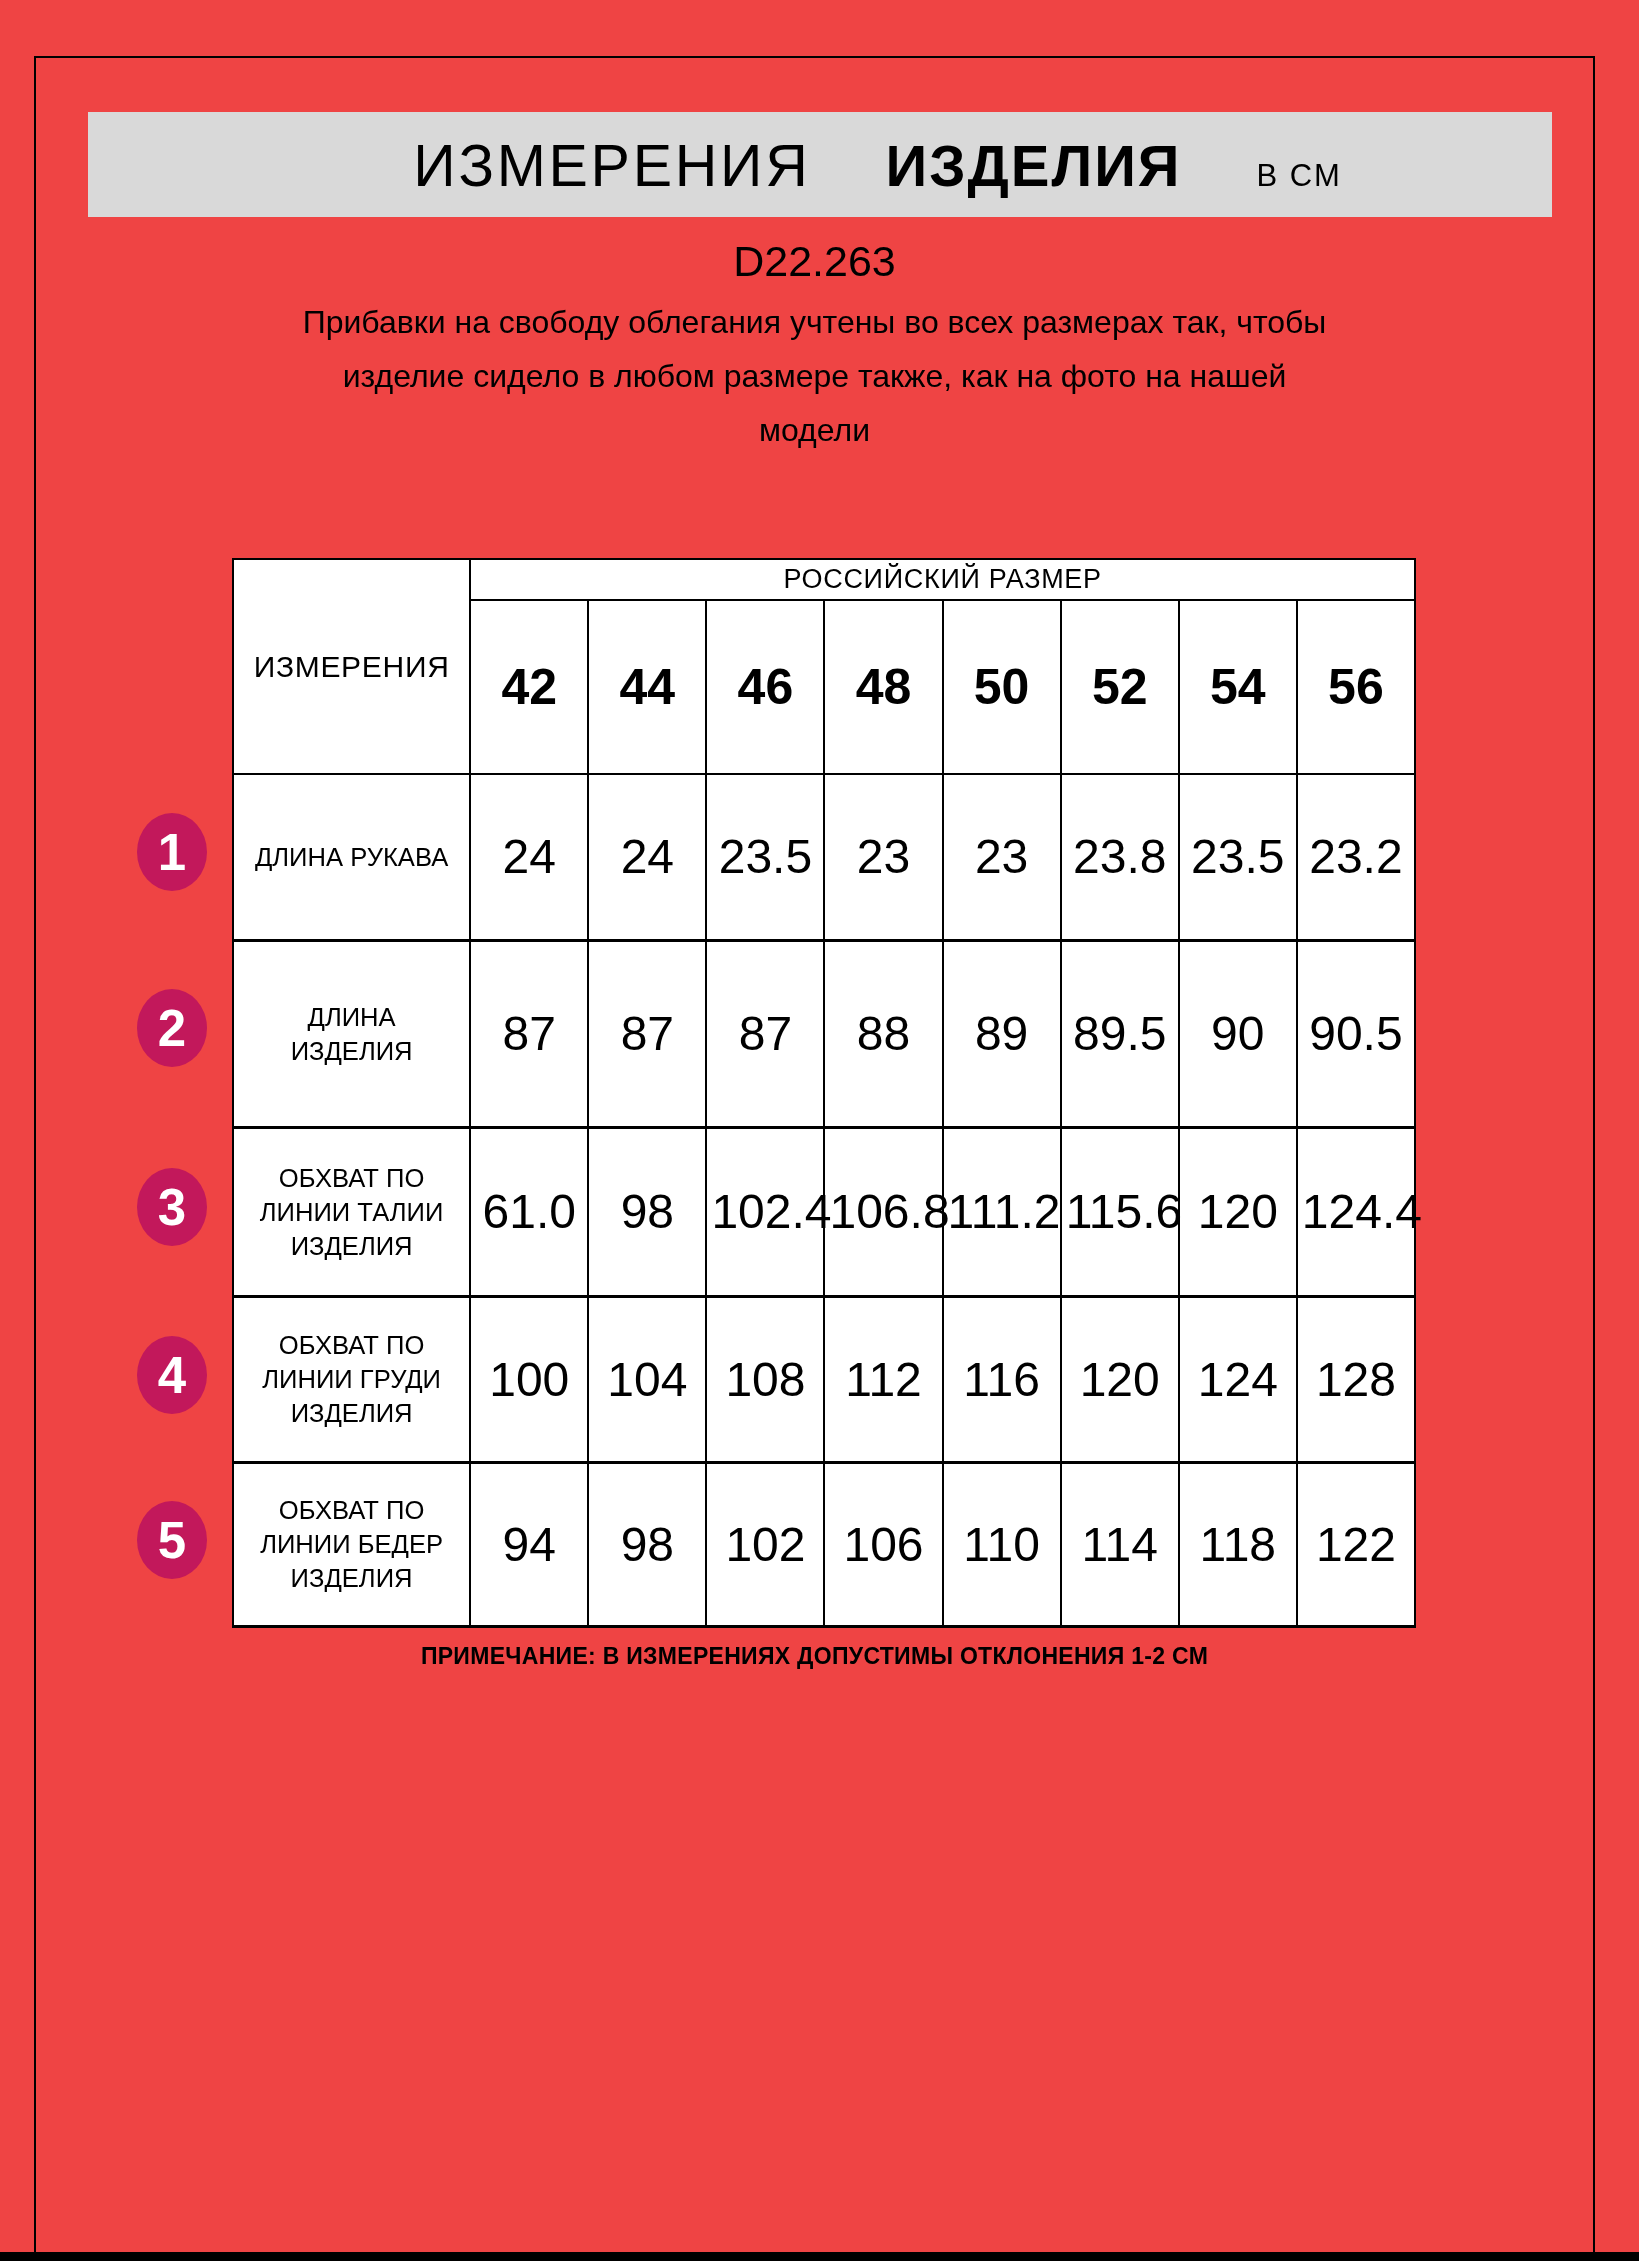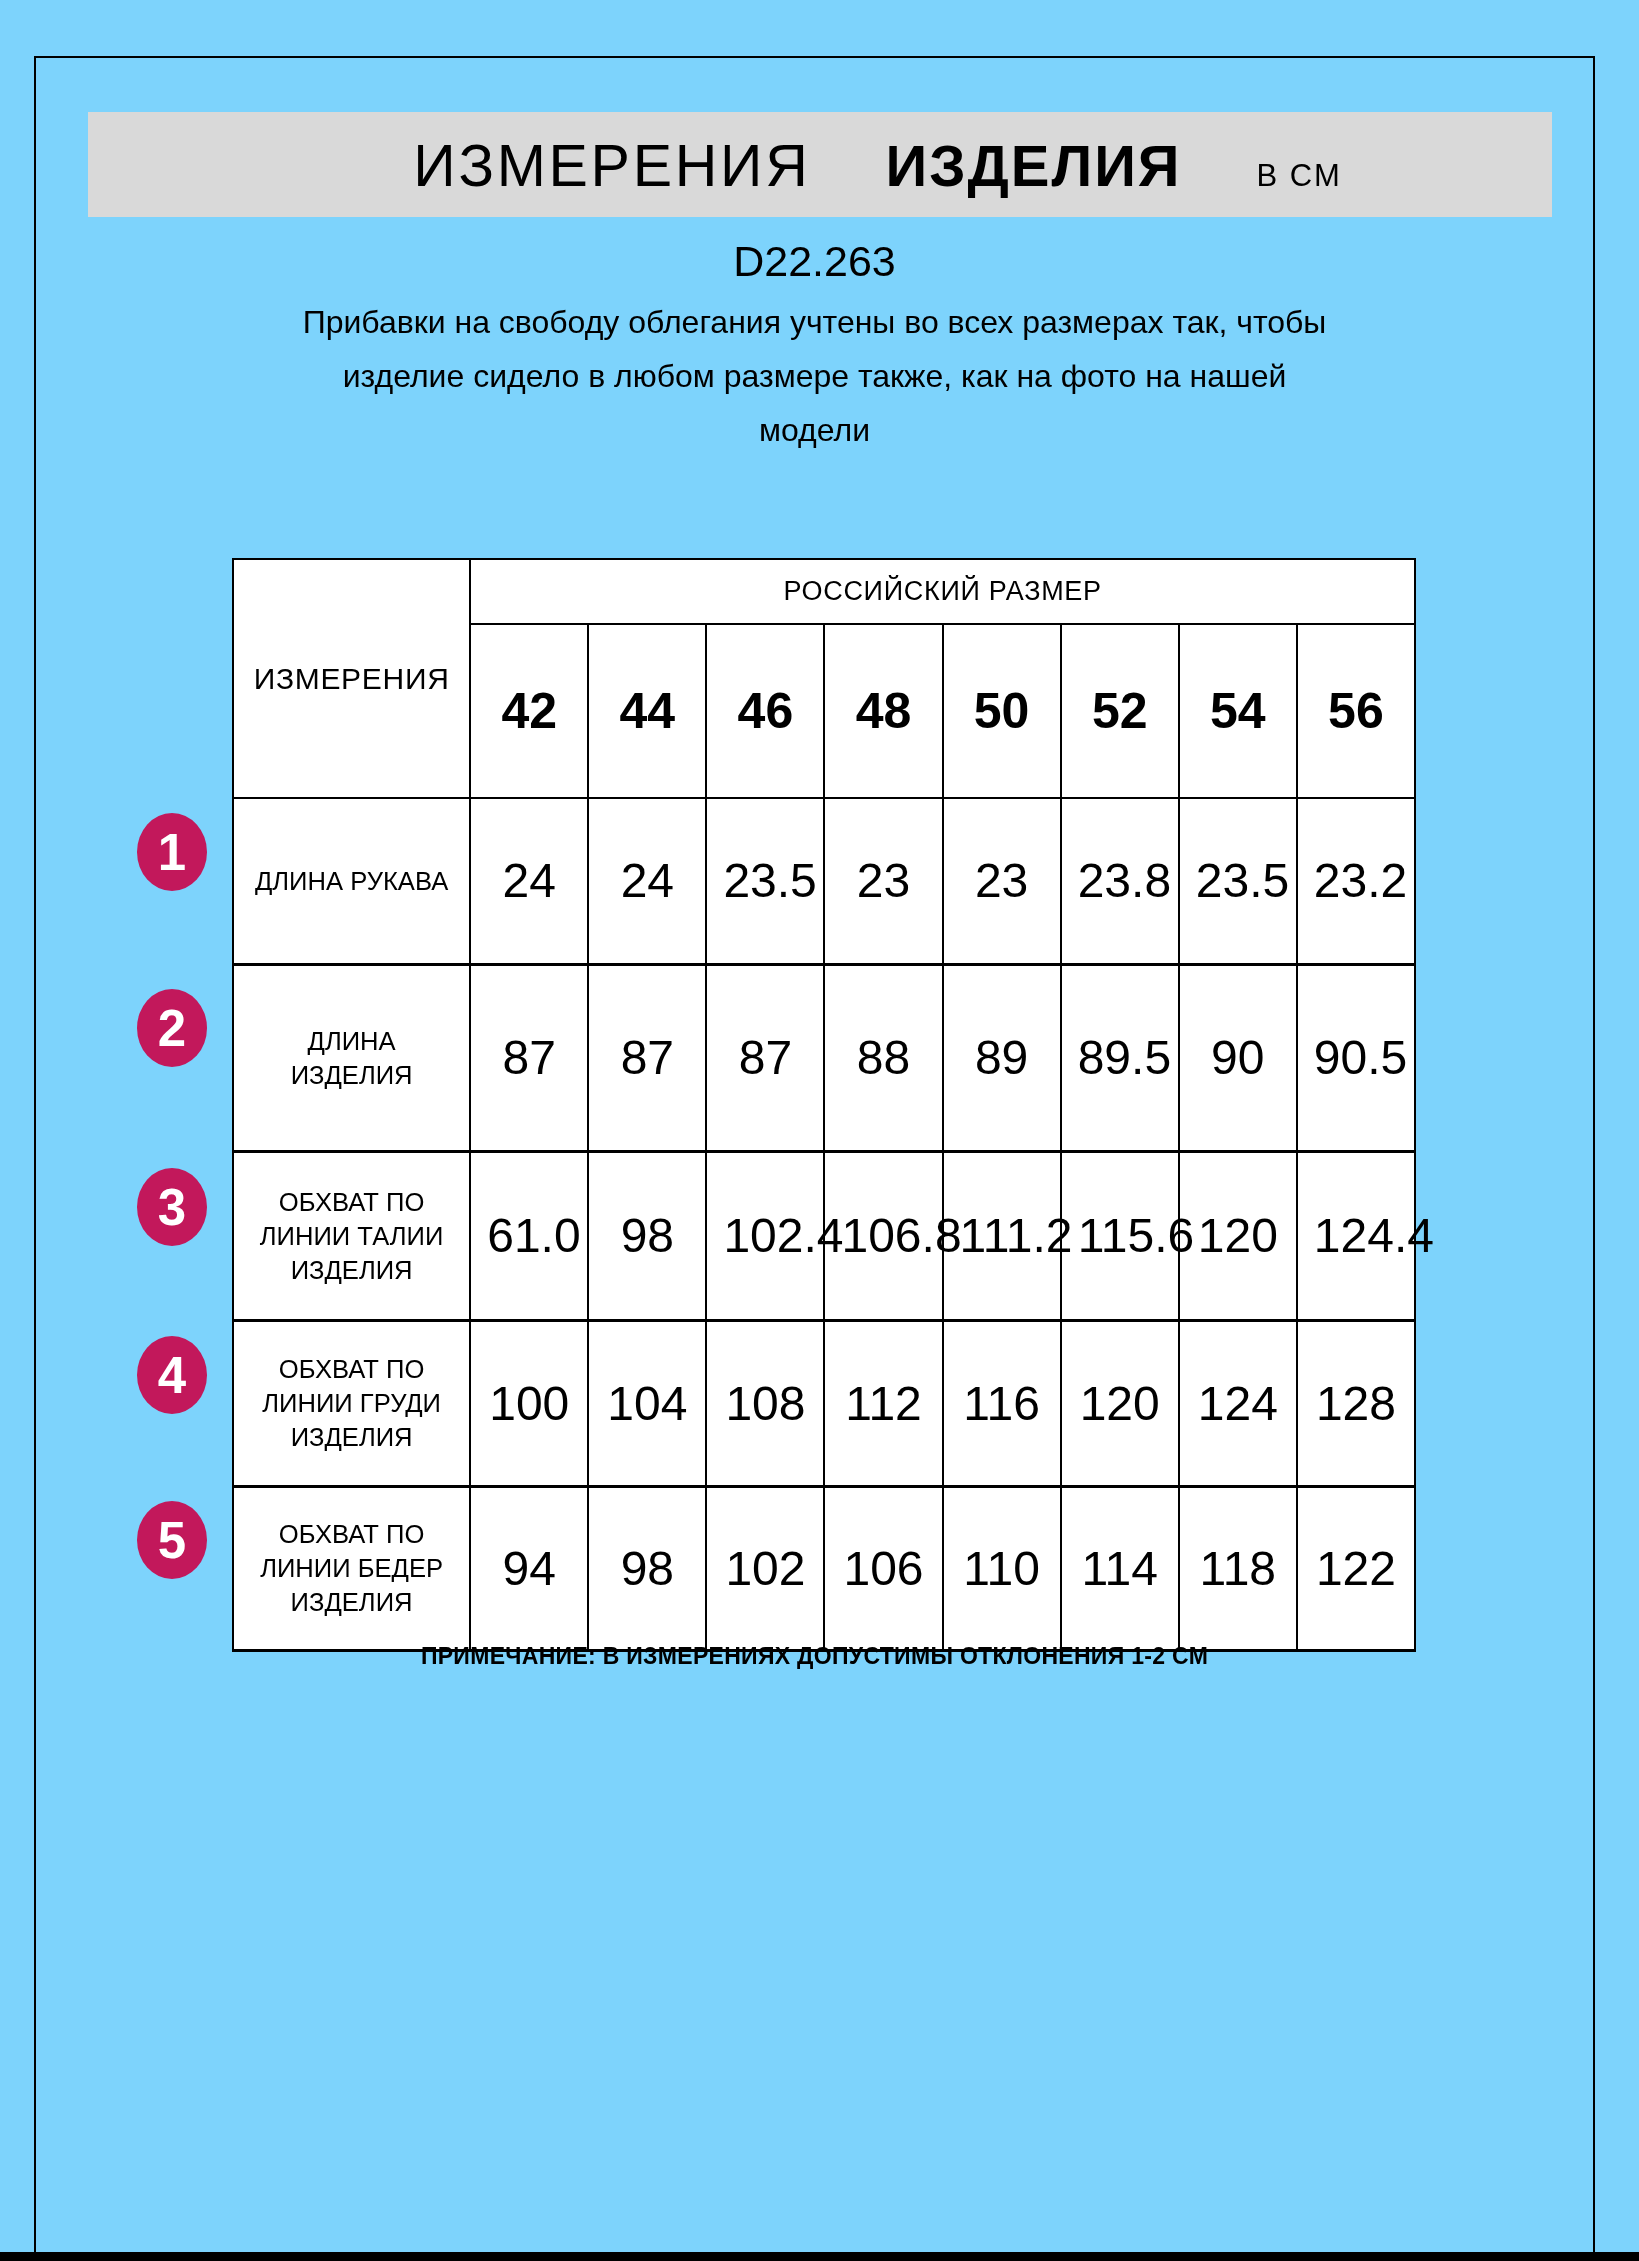--- a/index.html
+++ b/index.html
@@ -1,17 +1,17 @@
 <!DOCTYPE html>
 <html style="--badge: #C2185B; --title_band: #D9D9D9;font-size:10.8px"><head>
 <meta charset="utf-8">
 <style>
   html,body { margin:0; padding:0; background:#ffffff; }
   .page {
-    position:relative; width:1639px; height:2261px; background:#7dd3fc;
+    position:relative; width:1639px; height:2261px; background:#ef4444;
     font-family:"Liberation Sans","DejaVu Sans",sans-serif; color:#000; overflow:hidden;
   }
   
   .frame {
     position:absolute; left:34px; top:56px; width:1561px; height:2205px;
     border:2.7px solid #000; border-bottom:none; box-sizing:border-box;
   }
   .bottom-bar { position:absolute; left:0; bottom:0; width:1639px; height:9.4px; background:#000; }
 
   
@@ -31,21 +31,21 @@
   .para-wrap { position:absolute; left:34px; width:1561px; top:295px; display:flex; justify-content:center; }
   .para { font-size:32px; line-height:54px; white-space:pre-line; text-align:center; }
 
   
   .sizes-table {
     position:absolute; left:232px; top:558px; width:1184px;
     border-collapse:collapse; table-layout:fixed; background:#fff;
     border:2.7px solid #000;
   }
   .sizes-table th, .sizes-table td {
-    border:2px solid #000; padding:16px; text-align:center; vertical-align:middle; font-weight:normal;
+    border:2px solid #000; padding:4px; text-align:center; vertical-align:middle; font-weight:normal;
   }
   tr.trA { height:35px; }
   tr.trB { height:174px; }
   tr.r1 { height:166px; }
   tr.r2 { height:187px; }
   tr.r3 { height:169px; }
   tr.r4 { height:166px; }
   tr.r5 { height:164px; }
   .group-head { border-bottom:3.4px solid #000; }
   .label-head { border-bottom:2px solid #000; padding-bottom:54px; }

